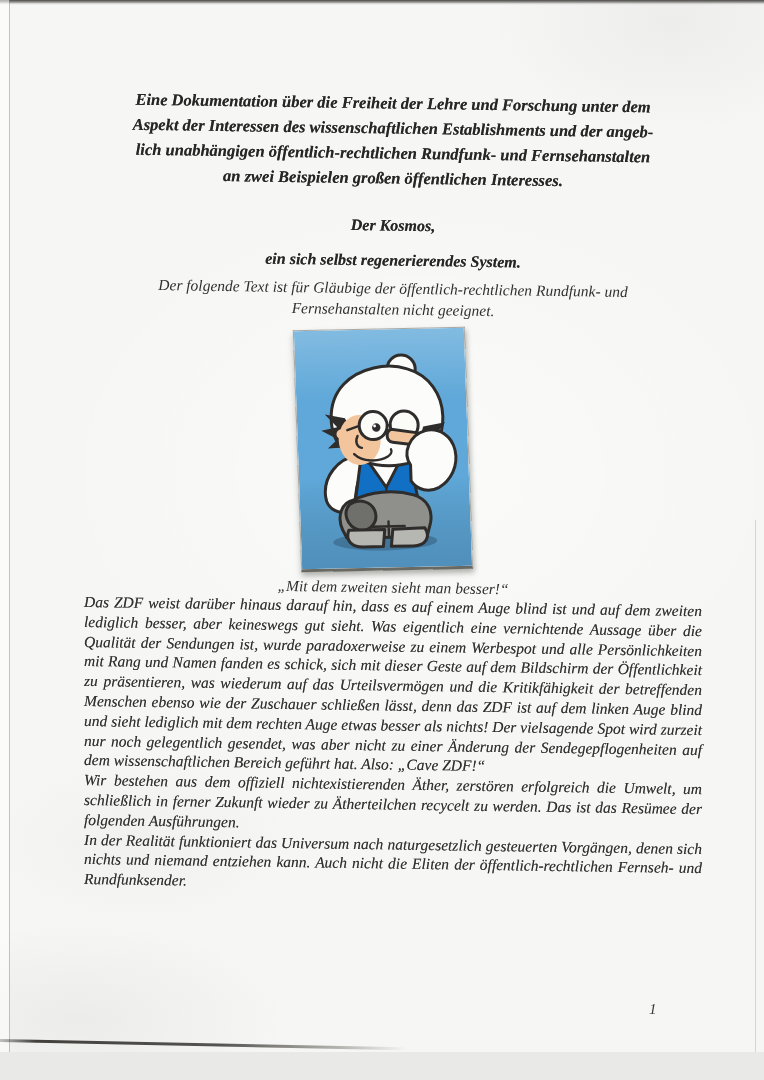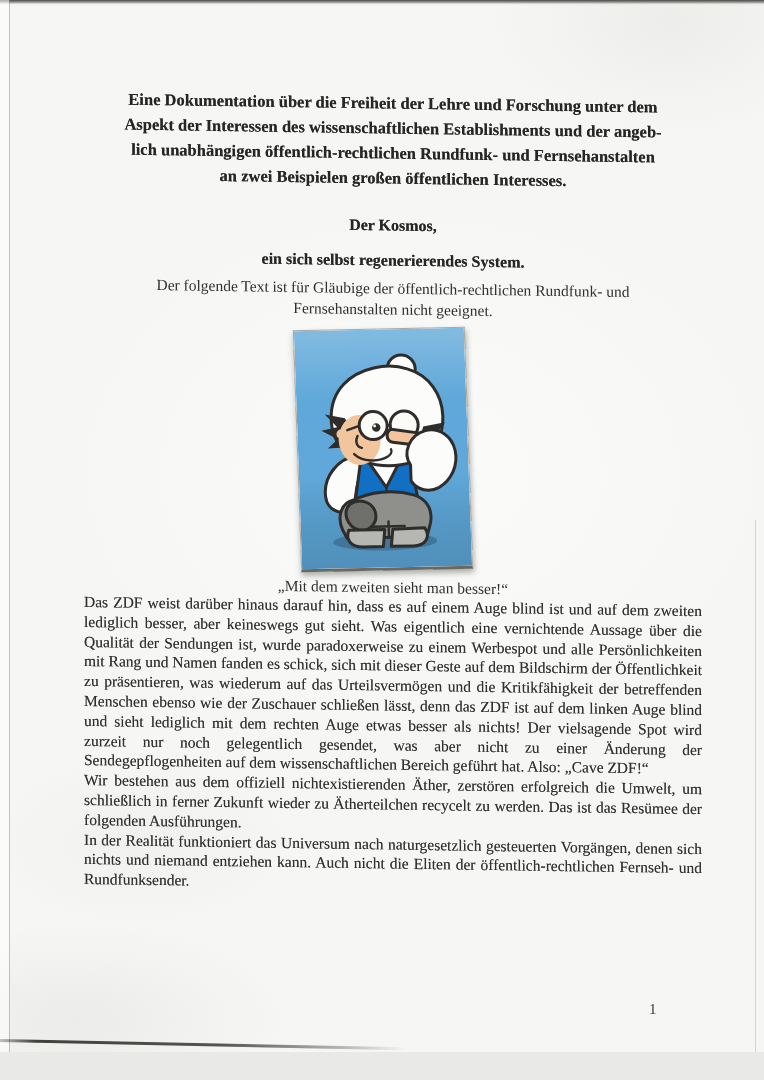--- a/index.html
+++ b/index.html
@@ -5,20 +5,21 @@
   html,body{margin:0;padding:0;background:#e9e9e7;}
   .screen{
     position:relative;width:764px;height:1052px;overflow:hidden;
     font-family:"Liberation Serif","DejaVu Serif",serif;color:#303030;
     background:
       radial-gradient(300px 140px at 10% 97%, rgba(70,70,64,0.06), transparent 70%),
       radial-gradient(260px 160px at 88% 2%, rgba(70,70,64,0.05), transparent 70%),
       radial-gradient(220px 120px at 18% 80%, rgba(70,70,64,0.03), transparent 70%),
       radial-gradient(500px 380px at 55% 45%, rgba(255,255,255,0.55), transparent 75%),
       #f6f6f4;
+    font-style: italic;
   }
   .edge-top{position:absolute;top:0;left:0;width:764px;height:5px;
     background:linear-gradient(to bottom,#4b4a47 0%,rgba(75,74,71,0.55) 45%,rgba(75,74,71,0.12) 75%,transparent 100%);}
   .edge-left-strip{position:absolute;top:0;left:0;width:9px;height:1080px;background:rgba(255,255,255,0.55);}
   .edge-left-line{position:absolute;top:0;left:9px;width:1px;height:1080px;background:rgba(130,130,124,0.45);}
   .edge-right-line{position:absolute;top:520px;left:755px;width:1px;height:560px;background:rgba(150,150,145,0.35);}
   .scan-bottom-line{position:absolute;left:-6px;bottom:10px;width:412px;height:3px;border-radius:3px;
     transform:rotate(1.15deg);transform-origin:left center;
     background:linear-gradient(to right,rgba(25,25,22,0.15),rgba(35,34,30,0.85) 10%,rgba(45,44,40,0.8) 55%,rgba(70,68,62,0.35) 85%,transparent);}
   .content{position:absolute;left:84px;top:0;width:618px;transform:skewY(0.85deg);transform-origin:0 0;}

